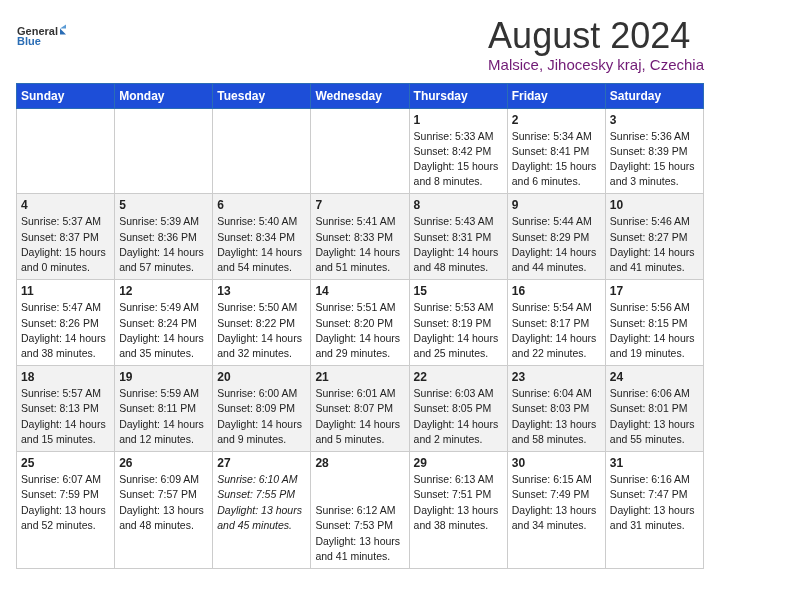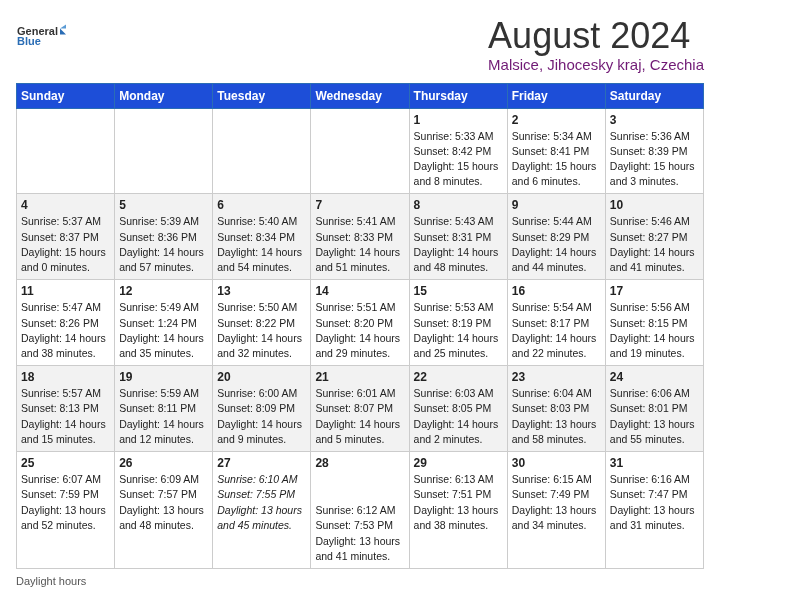--- a/index.html
+++ b/index.html
@@ -201,21 +201,21 @@
           <td>
             <span class="day-num">11</span>
             <div class="day-info" style="white-space: pre-line;">Sunrise: 5:47 AM
 Sunset: 8:26 PM
 Daylight: 14 hours
 and 38 minutes.</div>
           </td>
           <td>
             <span class="day-num">12</span>
             <div class="day-info" style="white-space: pre-line;">Sunrise: 5:49 AM
-Sunset: 1:24 PM
+Sunset: 8:24 PM
 Daylight: 14 hours
 and 35 minutes.</div>
           </td>
           <td>
             <span class="day-num">13</span>
             <div class="day-info" style="white-space: pre-line;">Sunrise: 5:50 AM
 Sunset: 8:22 PM
 Daylight: 14 hours
 and 32 minutes.</div>
           </td>
@@ -346,14 +346,13 @@
             <span class="day-num">31</span>
             <div class="day-info" style="white-space: pre-line;">Sunrise: 6:16 AM
 Sunset: 7:47 PM
 Daylight: 13 hours
 and 31 minutes.</div>
           </td>
         </tr>
       </tbody>
   </table>
 
-  <div class="footer-note">Daylight hours</div>
 </div>
 
 </body></html>

